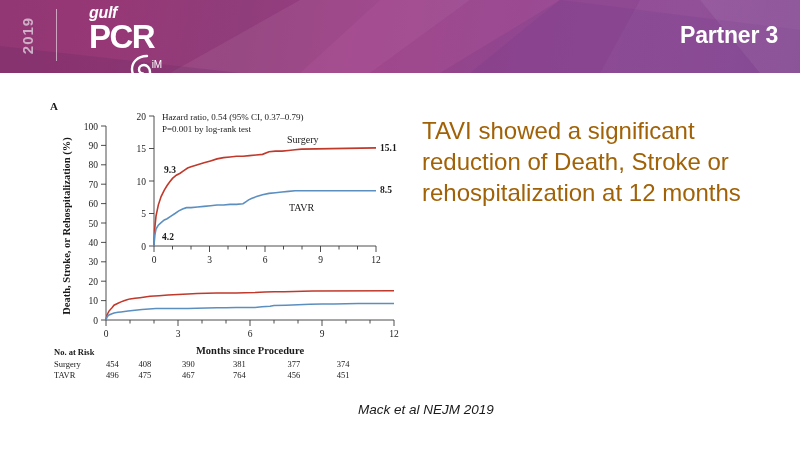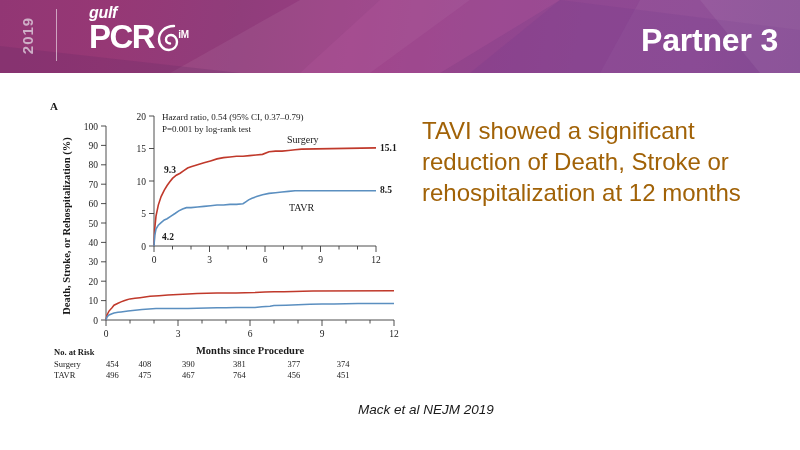--- a/index.html
+++ b/index.html
@@ -34,34 +34,34 @@
   }
   .logo-divider {
     width: 1px; height: 52px; background: rgba(255,255,255,.55);
     margin: 4px 8px 0 2px;
   }
   .logo-words { display: flex; flex-direction: column; line-height: 1; margin-left: 24px; }
   .logo-gulf {
     color: #ffffff; font-size: 16px; font-style: italic; font-weight: 600;
     letter-spacing: -0.3px; margin-bottom: 1px;
   }
-  .logo-main { display: flex; align-items: flex-end; }
+  .logo-main { display: flex; align-items: flex-end; flex-direction: column; }
   .logo-pcr {
     color: #ffffff; font-size: 33px; font-weight: 800; letter-spacing: -1.6px;
     line-height: .92;
   }
   .logo-mark { position: relative; width: 26px; height: 30px; margin-left: 1px; }
   .logo-mark svg { position: absolute; left: 0; top: 1px; }
   .logo-im {
     position: absolute; right: -8px; bottom: 12px;
-    color: #ffffff; font-size: 10px; font-weight: 700; letter-spacing: -0.2px;
+    color: #ffffff; font-size: 10px; font-weight: 400; letter-spacing: -0.2px;
   }
   .header-title {
     position: absolute; right: 22px; top: 22px;
-    color: #ffffff; font-size: 32px; font-weight: 700; letter-spacing: -0.2px;
+    color: #ffffff; font-size: 23px; font-weight: 700; letter-spacing: -0.2px;
   }
 
   
   .figure { position: absolute; left: 44px; top: 98px; width: 360px; height: 300px; }
   .panel-letter {
     position: absolute; left: 6px; top: 2px;
     font-size: 11px; font-weight: 700; color: #1a1a1a;
     font-family: "Liberation Serif", serif;
   }
   .figure svg { position: absolute; left: 0; top: 0; }

